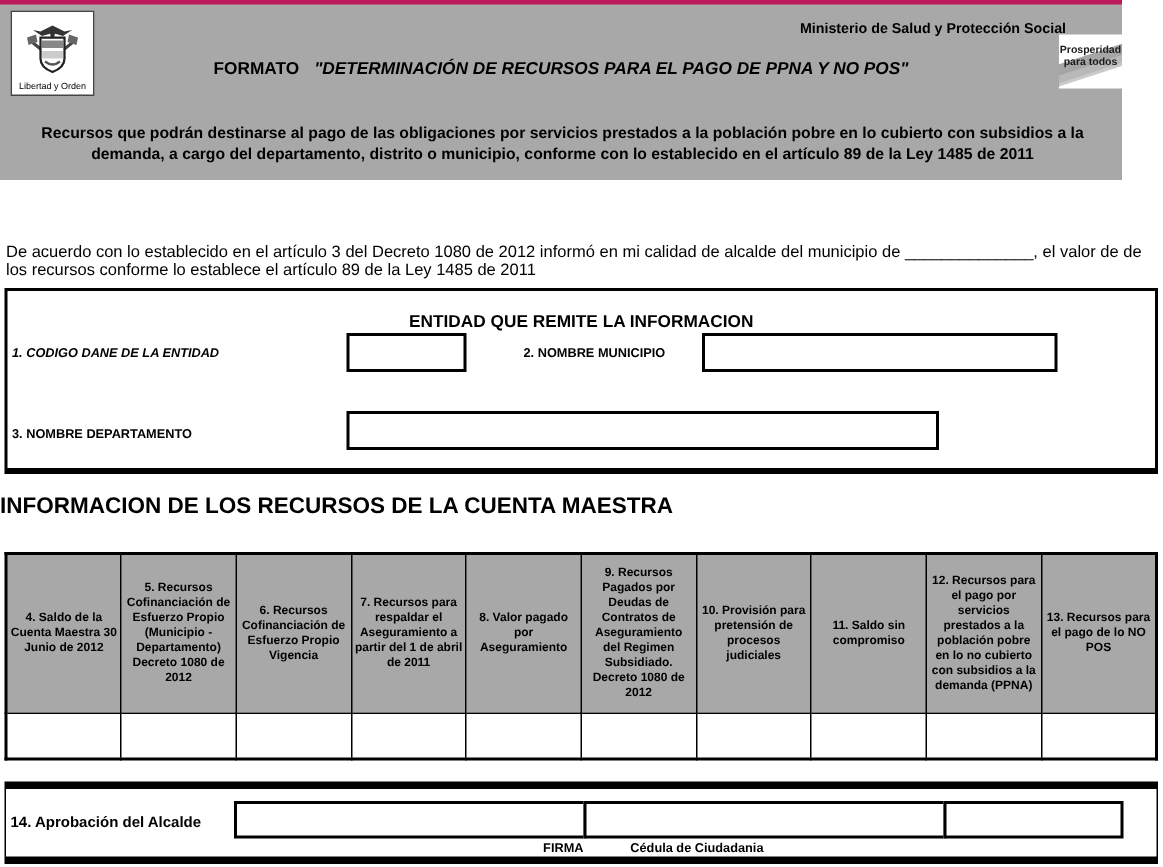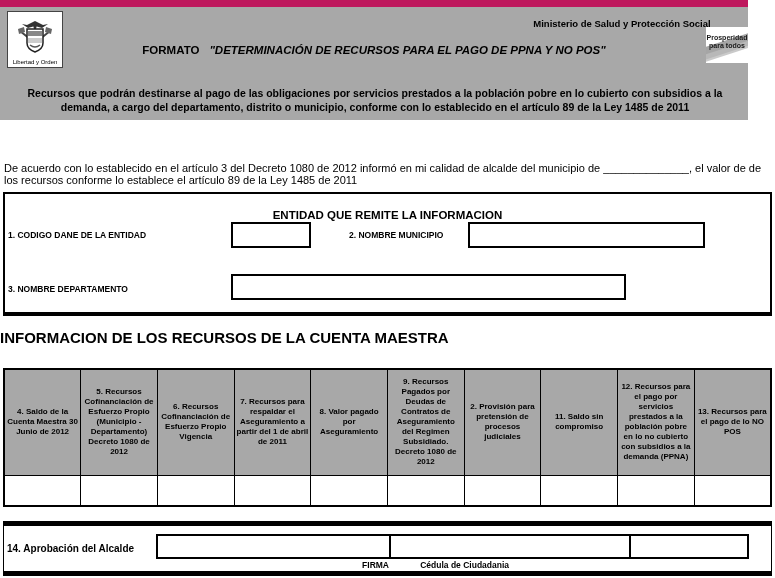--- a/index.html
+++ b/index.html
@@ -10,21 +10,21 @@
     font-family:"Liberation Sans", sans-serif;
     color:#000;
     overflow:hidden;
   }
   .abs { position:absolute; }
 
   
   .gray-band {
     left:0; top:0; width:748px; height:120px;
     background:#a8a8a8;
-    border-top:7px solid #be185d;
+    border-top:3px solid #be185d;
   }
   .coat-box {
     left:7px; top:4px; width:56px; height:57px;
     background:#fff; border:1px solid #444;
     display:flex; flex-direction:column; align-items:center; justify-content:flex-end;
     padding:1px;
   }
   .coat-box svg { display:block; }
   .coat-caption { font-size:6px; line-height:7px; white-space:nowrap; }
   .ministry {
@@ -68,21 +68,21 @@
   .entity-box {
     left:3px; top:192px; width:769px; height:124px;
     border:2px solid #000; border-bottom-width:4px; background:#fff;
   }
   .entity-title {
     position:absolute; left:0; top:3px; width:100%;
     text-align:center; font-size:11.5px; font-weight:bold;margin-top:12px;
   }
   .field-label { position:absolute; font-size:8.5px; font-weight:bold; white-space:nowrap; }
   .fill-box { position:absolute; border:2px solid #000; background:#fff; font-size:10px; padding:2px 4px; }
-  .lbl1 { left:3px;  top:36px; }
+  .lbl1 { left:3px;  top:36px;font-style:italic; }
   .box1 { left:226px; top:28px; width:80px;  height:26px; }
   .lbl2 { left:344px; top:36px; }
   .box2 { left:463px; top:28px; width:237px; height:26px; }
   .lbl3 { left:3px;  top:90px; }
   .box3 { left:226px; top:80px; width:395px; height:26px; }
 
   
   .resources-title {
     left:0; top:329px; width:701px; text-align:left;
     font-size:15px; font-weight:bold;
@@ -195,21 +195,21 @@
 
 <table class="master">
   <thead>
     <tr>
       <th>4.  Saldo de la Cuenta Maestra 30 Junio de 2012</th>
       <th>5. Recursos Cofinanciación de Esfuerzo Propio (Municipio - Departamento) Decreto 1080 de 2012</th>
       <th>6. Recursos Cofinanciación de Esfuerzo Propio Vigencia</th>
       <th>7. Recursos  para respaldar el Aseguramiento a partir  del 1 de abril de 2011</th>
       <th>8. Valor pagado por Aseguramiento</th>
       <th>9. Recursos Pagados por  Deudas de Contratos  de Aseguramiento del Regimen Subsidiado. Decreto 1080 de 2012</th>
-      <th>2. Provisión para pretensión de procesos judiciales</th>
+      <th>10. Provisión para pretensión de procesos judiciales</th>
       <th>11. Saldo sin compromiso</th>
       <th>12. Recursos para el pago por servicios prestados a la población pobre en lo no cubierto con subsidios a la demanda (PPNA)</th>
       <th>13.  Recursos   para el pago de lo NO POS</th>
     </tr>
   </thead>
   <tbody>
     <tr>
       <td></td>
       <td></td>
       <td></td>

